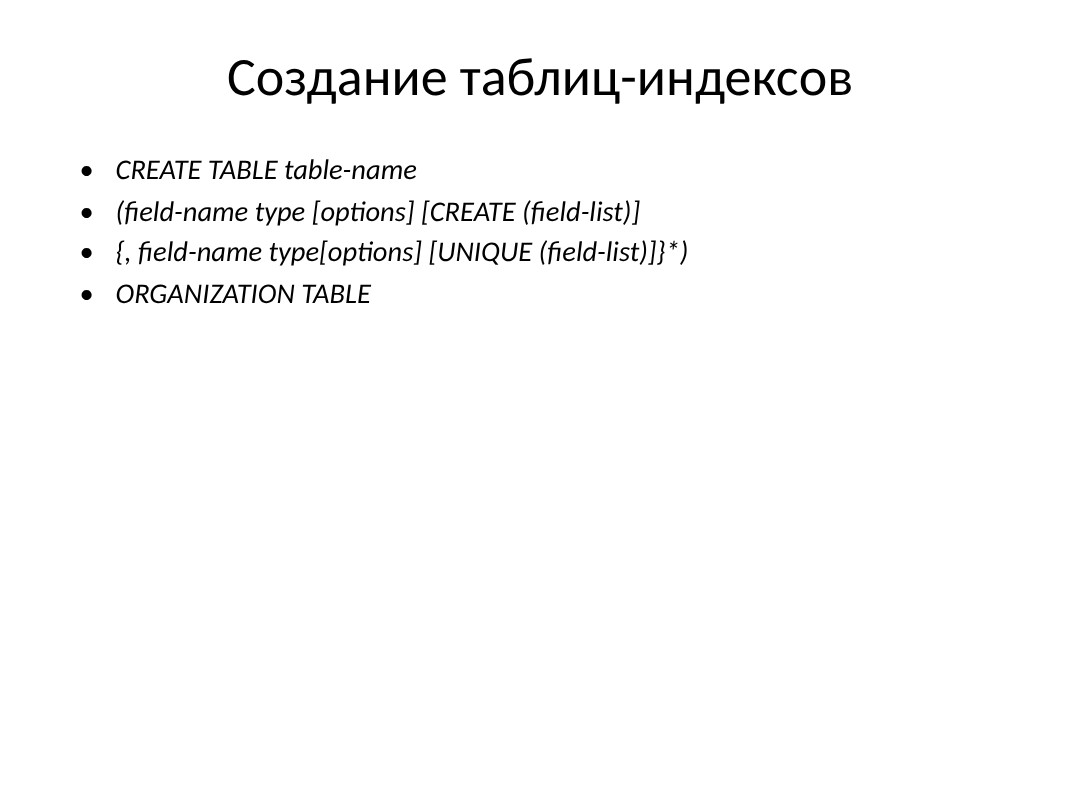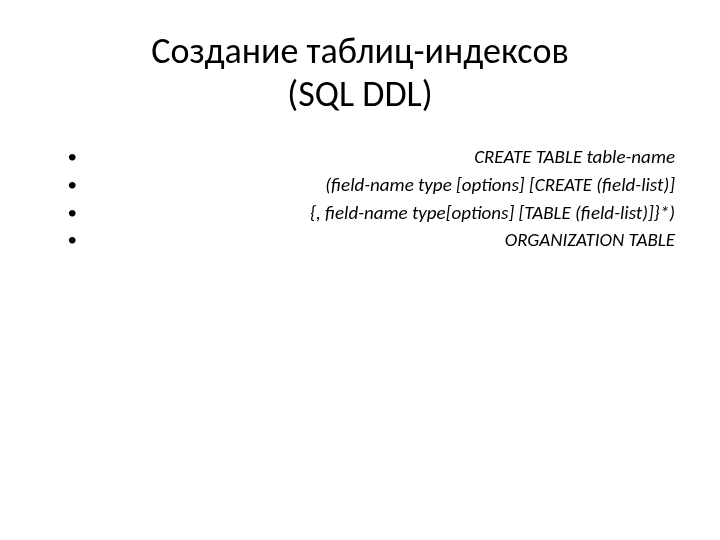--- a/index.html
+++ b/index.html
@@ -1,19 +1,18 @@
 <!DOCTYPE html>
 <html><head>
   <meta charset="utf-8">
   <style>
     * {
       margin: 0;
       padding: 0;
       box-sizing: border-box;
-      text-align: right;
     }
     body {
       width: 720px;
       height: 540px;
       background: #ffffff;
       font-family: Calibri, "Segoe UI", Arial, sans-serif;
       color: #000000;
       padding: 25px 45px;
     }
     .slide-title {
@@ -44,33 +43,32 @@
     .bullet-text {
       flex: 1;
       font-style: italic;
     }
   </style>
 </head>
 <body>
 
 <h1 class="slide-title">
   <span>Создание таблиц-индексов</span><br>
-  <span>(SQL DDL)</span>
 </h1>
 
 <ul class="bullet-list">
   <li class="bullet-item">
     <span class="bullet-marker">•</span>
     <span class="bullet-text">CREATE TABLE table-name</span>
   </li>
   <li class="bullet-item">
     <span class="bullet-marker">•</span>
     <span class="bullet-text">(field-name type [options] [CREATE (field-list)]</span>
   </li>
   <li class="bullet-item">
     <span class="bullet-marker">•</span>
-    <span class="bullet-text">{, field-name type[options] [TABLE (field-list)]}*)</span>
+    <span class="bullet-text">{, field-name type[options] [UNIQUE (field-list)]}*)</span>
   </li>
   <li class="bullet-item">
     <span class="bullet-marker">•</span>
     <span class="bullet-text">ORGANIZATION TABLE</span>
   </li>
 </ul>
 
 </body></html>

